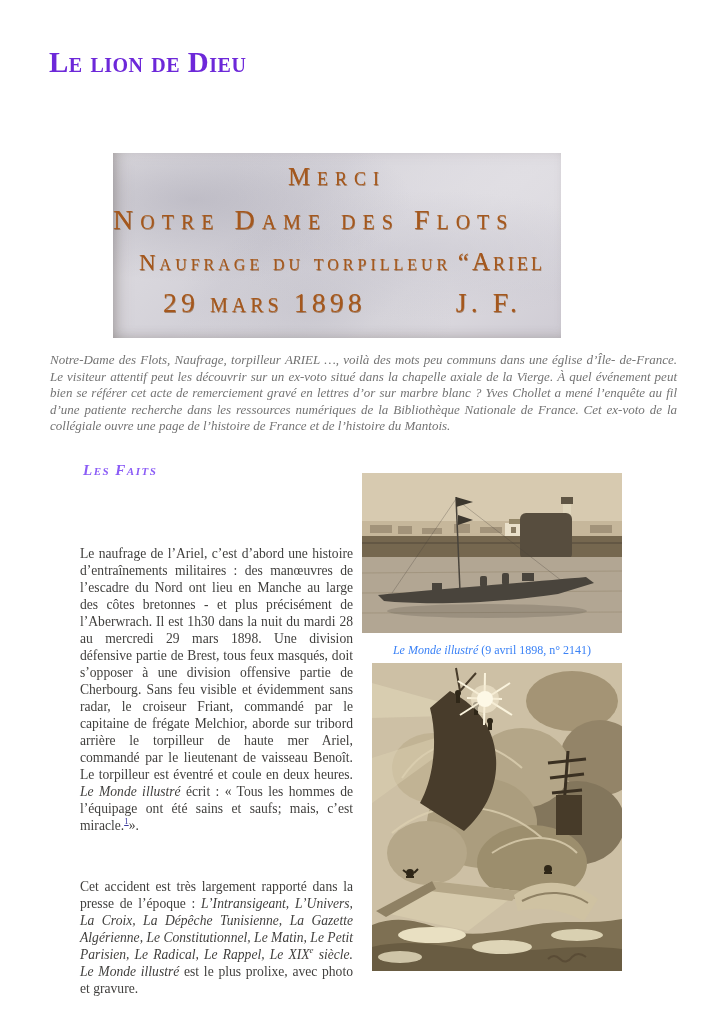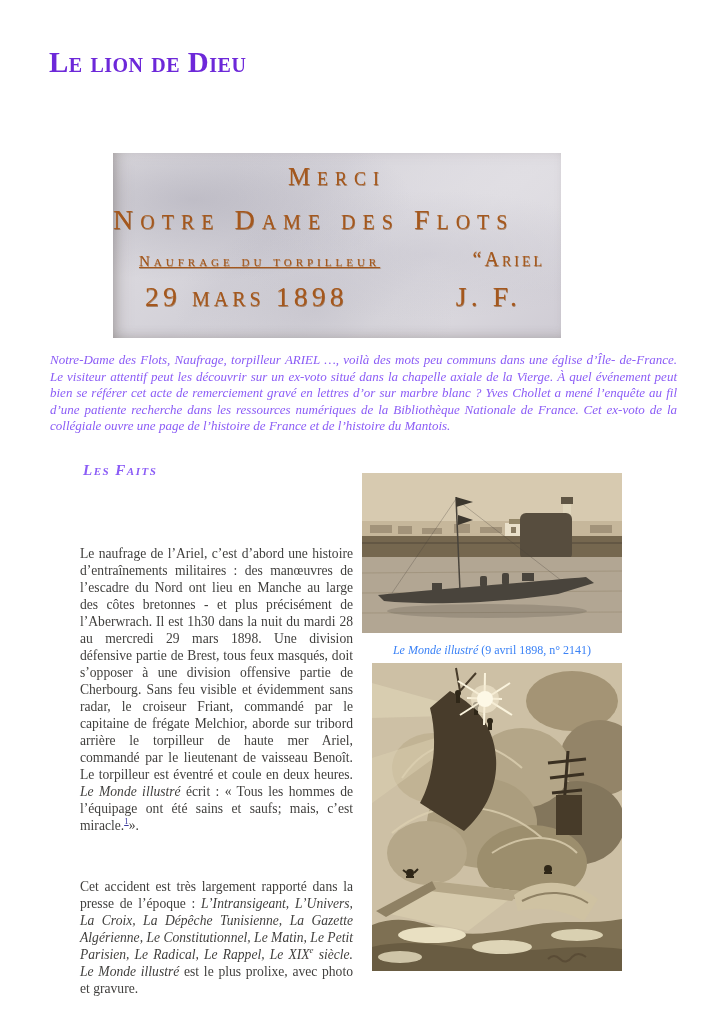--- a/index.html
+++ b/index.html
@@ -19,29 +19,29 @@
               radial-gradient(ellipse at 90% 15%, rgba(225,223,228,0.8), transparent 50%),
               linear-gradient(135deg, #e2e0e4 0%, #d3d1d8 38%, #dedce1 68%, #cfccd4 100%);
             box-shadow: inset 10px 0 18px -10px rgba(95,85,80,0.55), inset 0 -6px 14px -8px rgba(120,115,110,0.4);
   }
   .plaque-line { position:absolute; width:100%; color:#a4571d; font-variant:small-caps;
                  text-shadow: 0.5px 0.8px 0.6px rgba(125,68,20,0.55), -0.4px -0.4px 0 rgba(240,200,150,0.35);
                  white-space:nowrap; }
   .pl1 { top:10px; text-align:center; font-size:25px; letter-spacing:7px; }
   .pl2 { top:51px; text-align:left; font-size:28px; letter-spacing:7px; }
   .pl3 { top:95px; display:flex; justify-content:space-between; align-items:baseline; padding:0 16px 0 26px; }
-  .pl3 .left  { font-size:15px; letter-spacing:4px;text-decoration:underline; }
-  .pl3 .right { font-size:20px; letter-spacing:3px;text-align:center; }
-  .pl4 { top:128px; display:flex; justify-content:space-between; align-items:baseline; padding:0 40px 0 32px; }
+  .pl3 .left  { font-size:23px; letter-spacing:4px; }
+  .pl3 .right { font-size:25px; letter-spacing:3px;text-align:center; }
+  .pl4 { top:134px; display:flex; justify-content:space-between; align-items:baseline; padding:0 40px 0 50px; }
   .pl4 .left, .pl4 .right { font-size:28px; letter-spacing:4px; }
 
   
   .intro { position:absolute; left:50px; top:352px; width:627px;
            font-style:italic; font-size:13px; line-height:16.6px; text-align:justify;
-           color:#8b5cf6; }
+           color:#737373; }
 
   
   .section-heading { position:absolute; left:83px; top:462px; color:#8b5cf6;
                      font-style:italic; font-variant:small-caps; font-size:15px; letter-spacing:1.5px; }
 
   
   .article { position:absolute; left:80px; top:501px; width:273px;
              font-size:13.6px; line-height:17px; text-align:justify; color:#403f3d;
              hyphens:auto; }
   .article p { margin-bottom:15px;margin-top:44px; }

